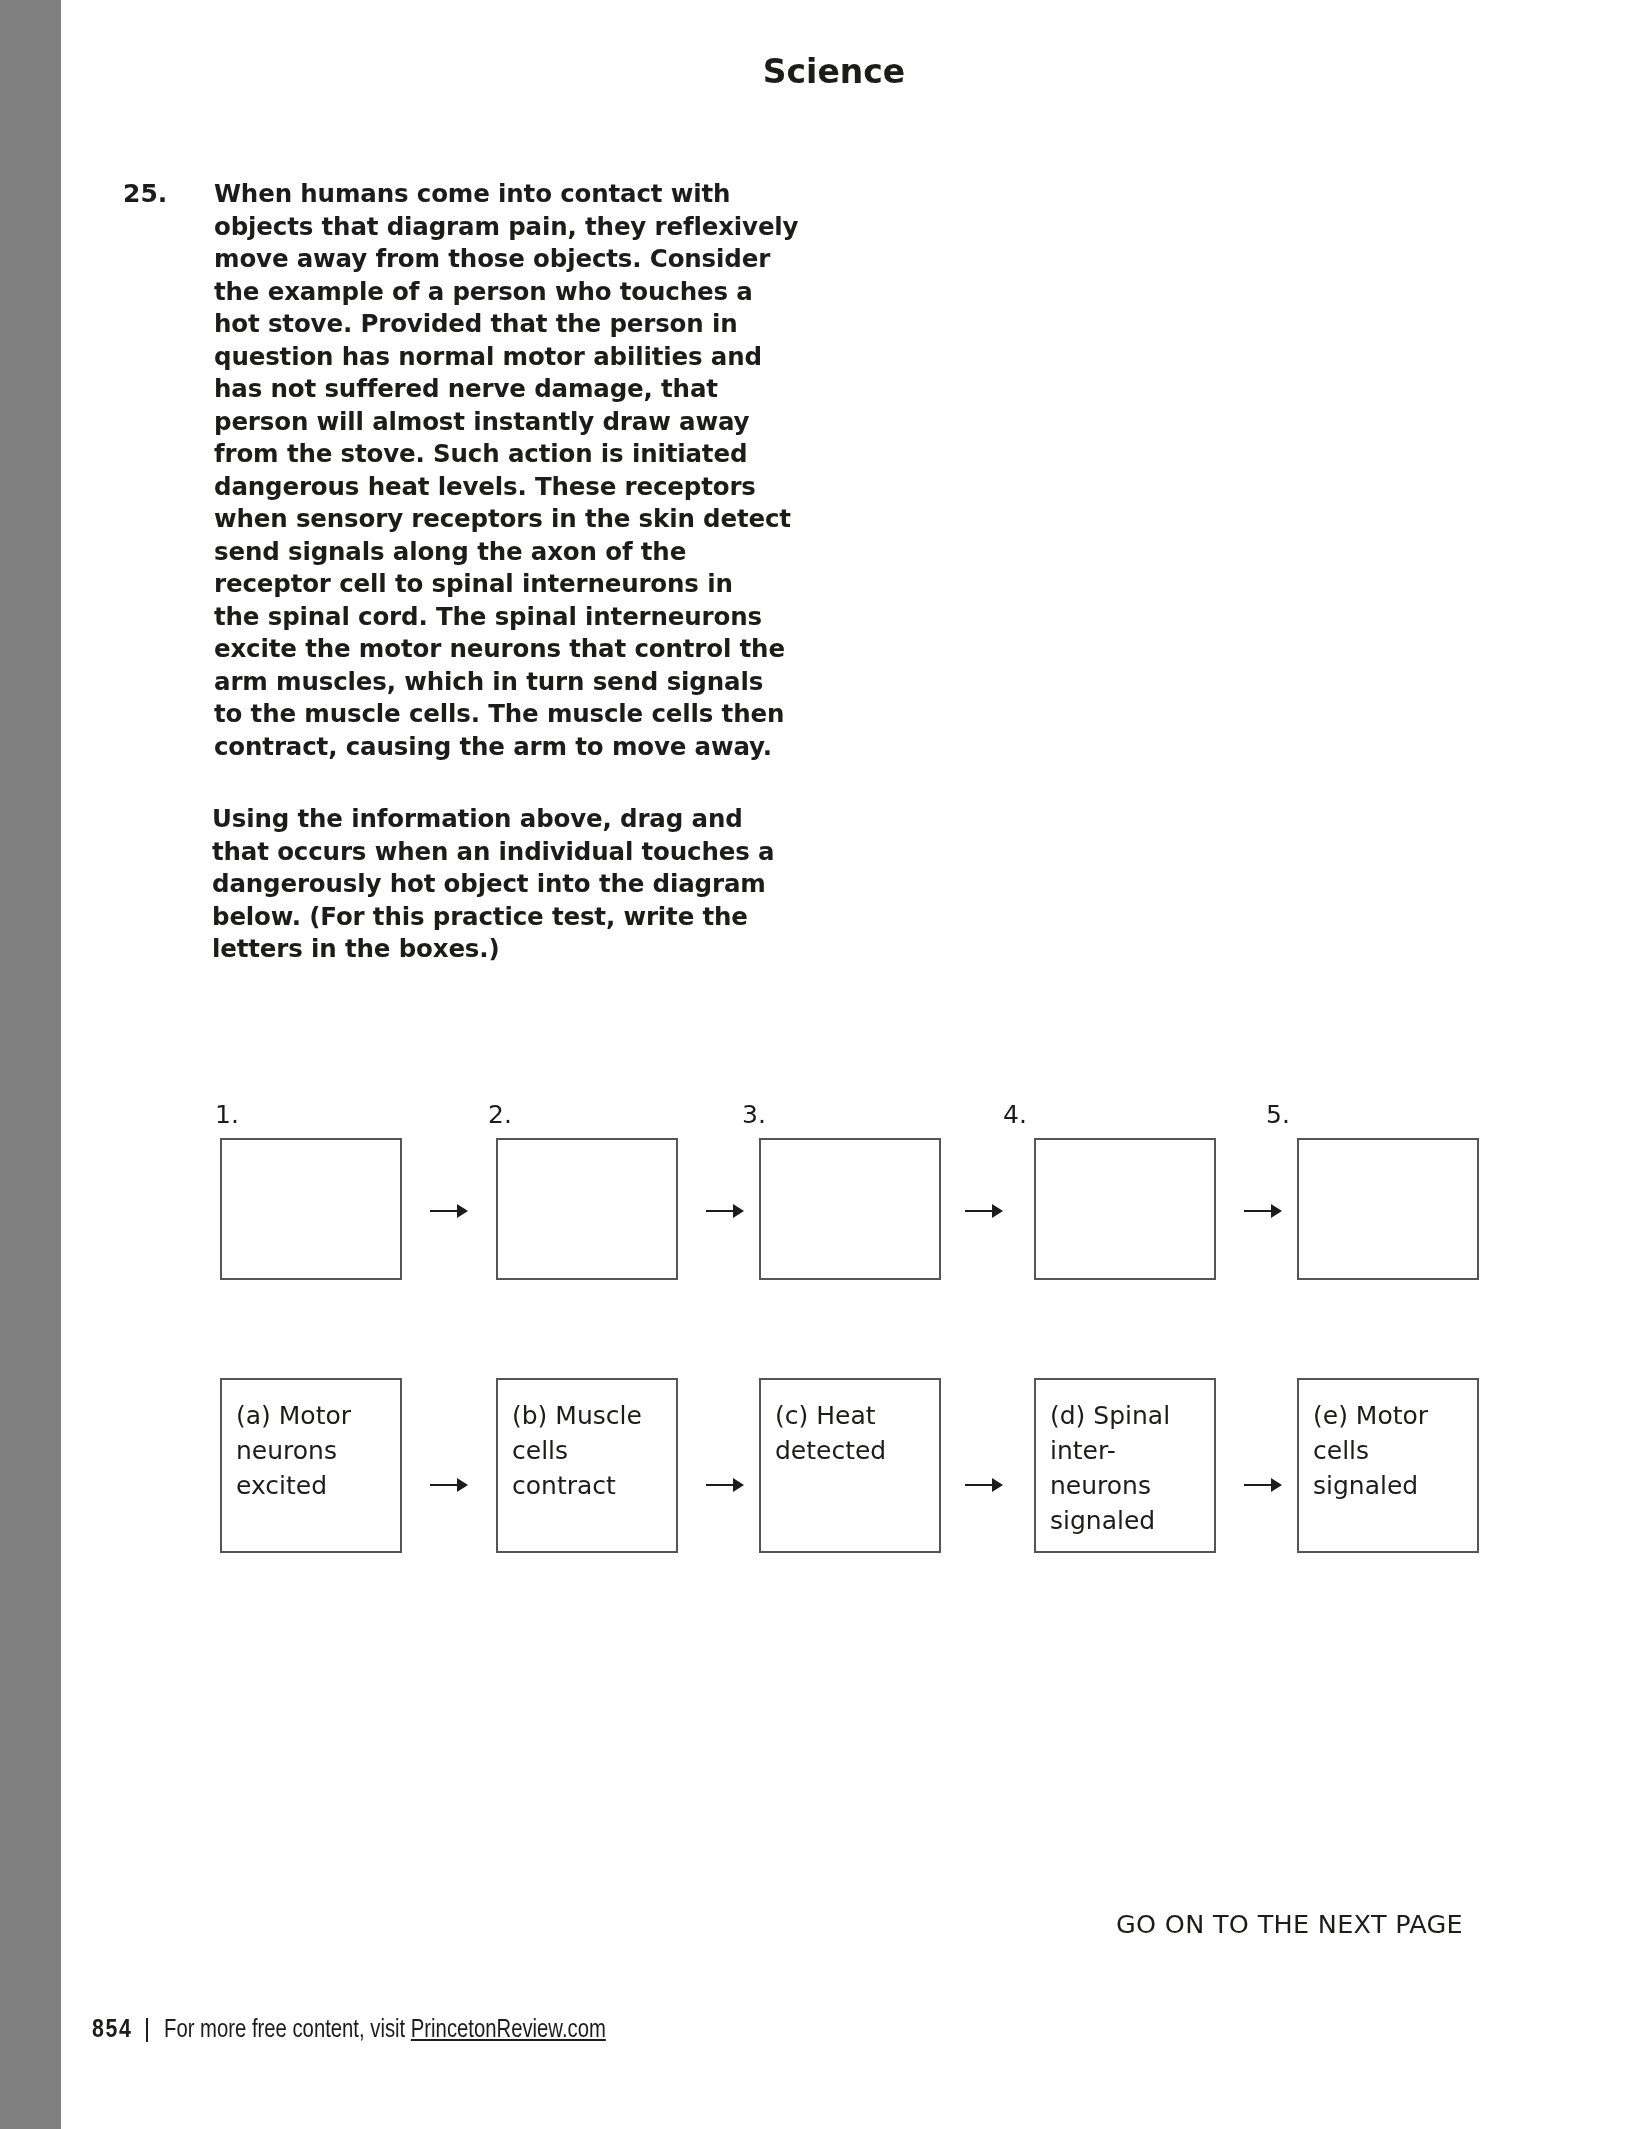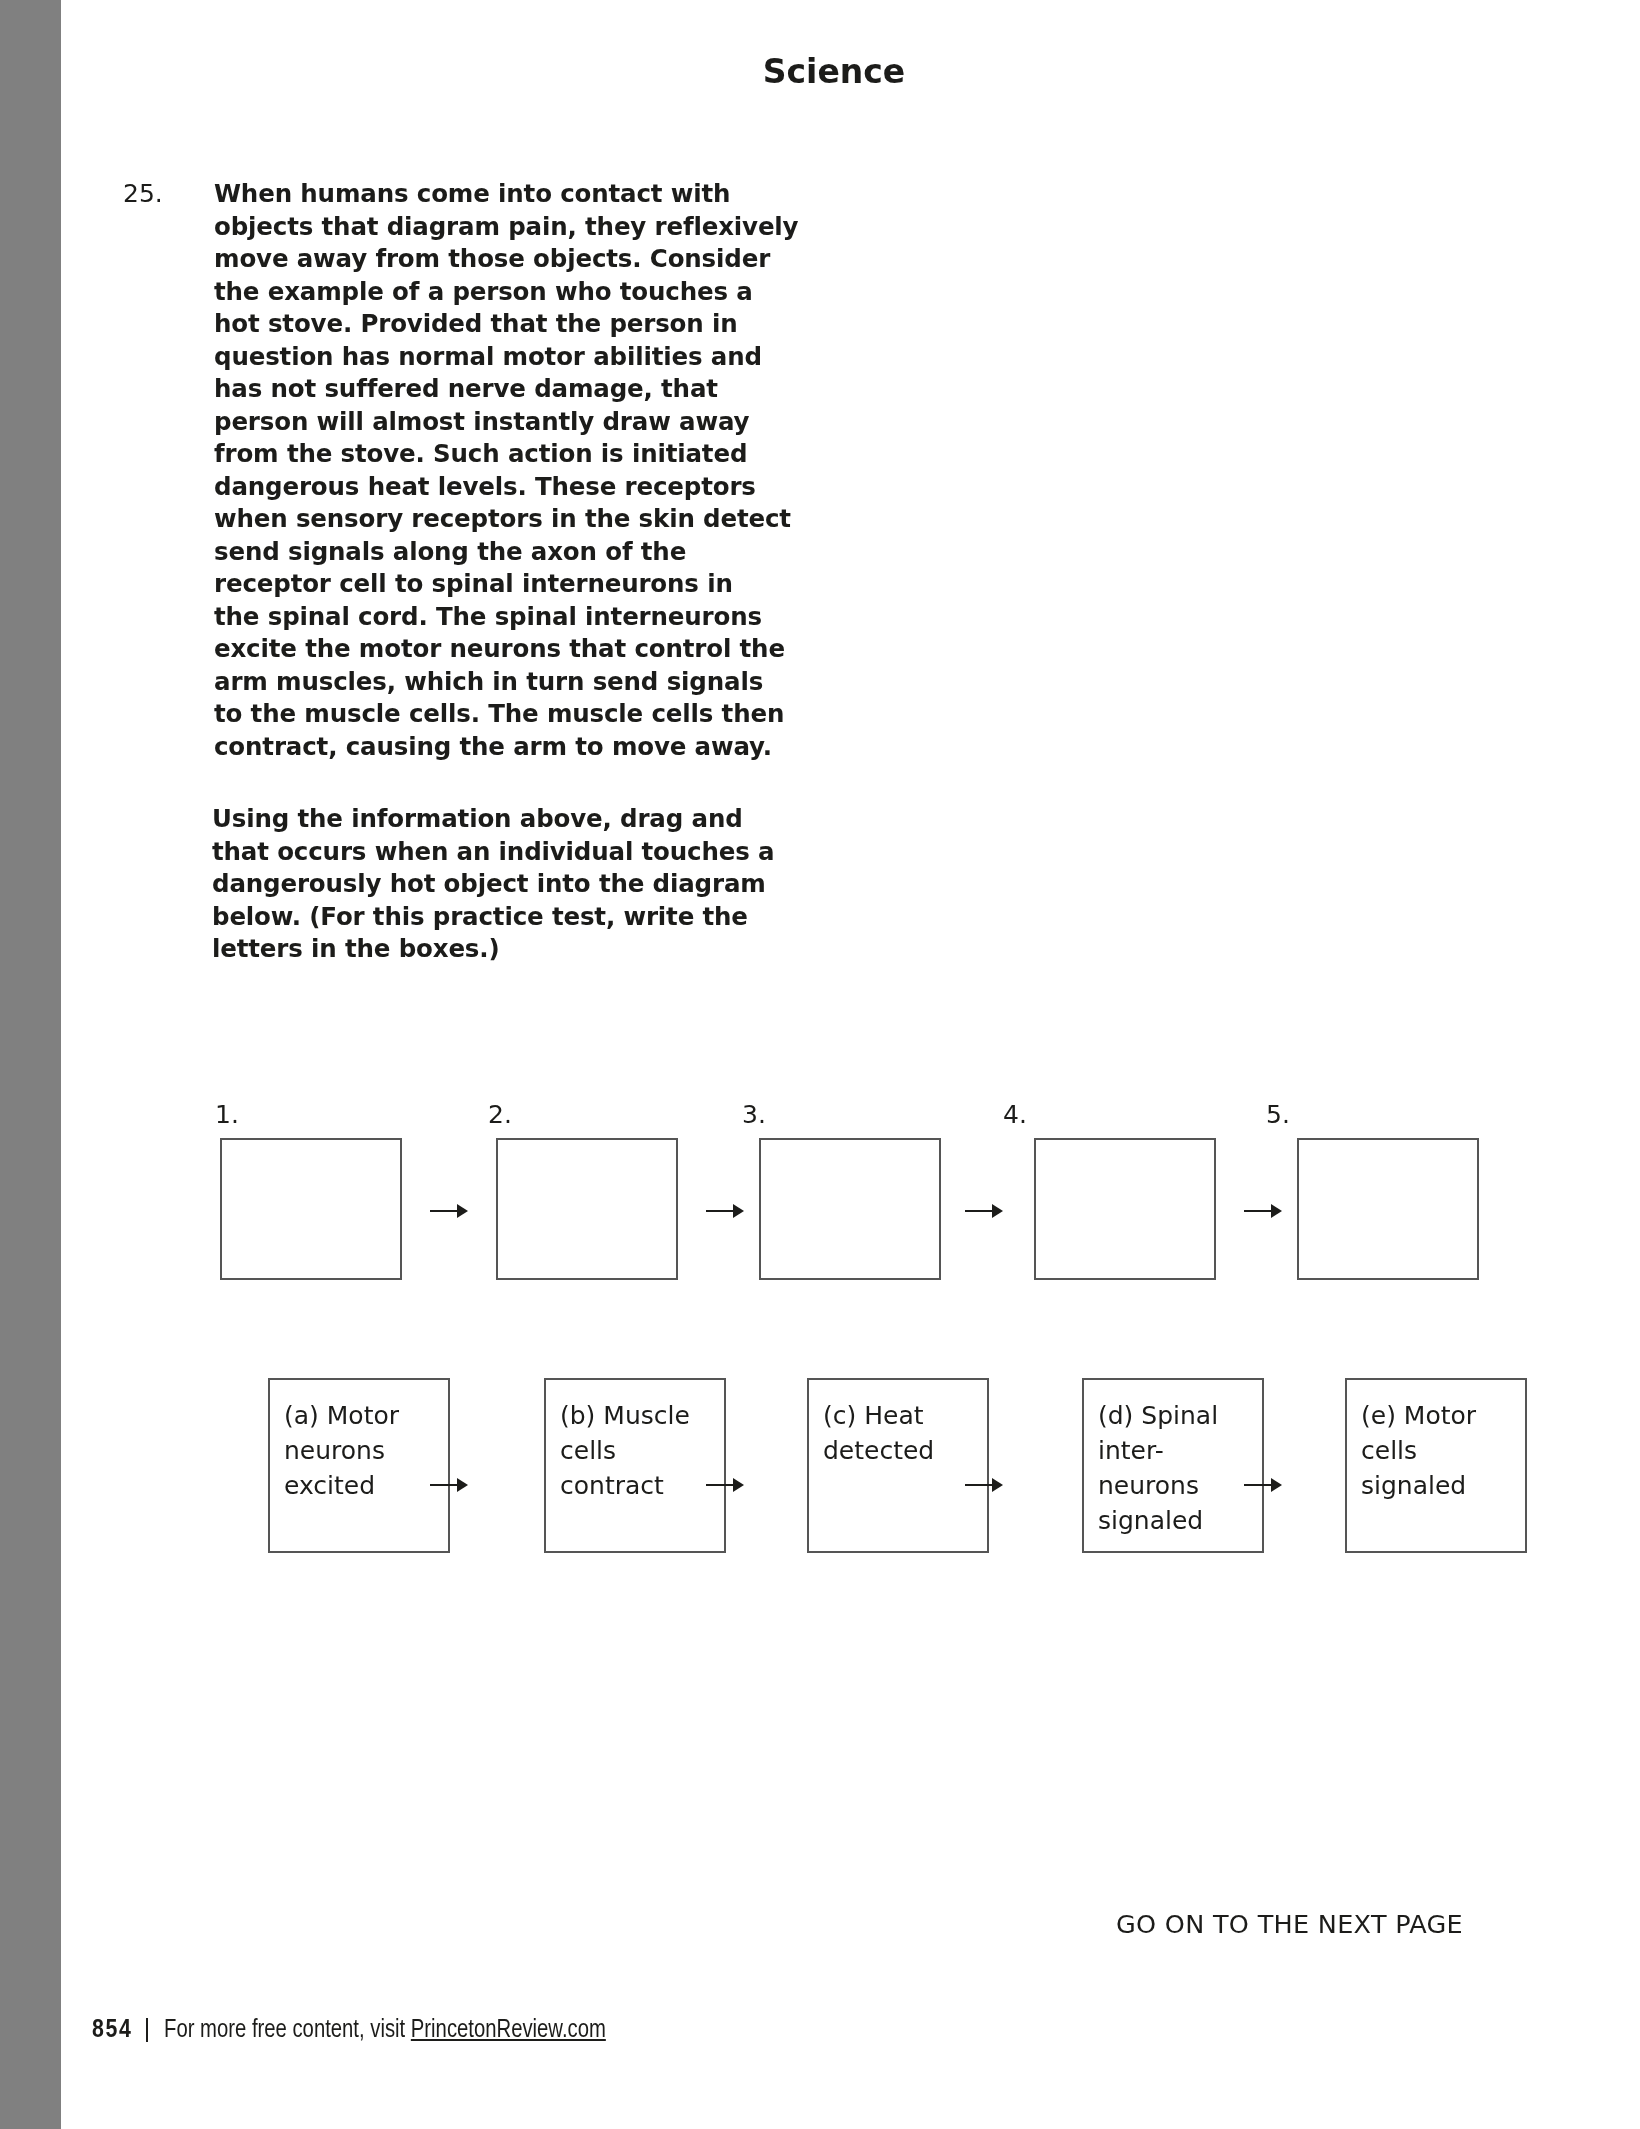--- a/index.html
+++ b/index.html
@@ -7,32 +7,32 @@
     width: 1640px; height: 2129px; position: relative; overflow: hidden;
     background: #ffffff; color: #1c1c1a;
     font-family: "DejaVu Sans", sans-serif;
   }
   .side-bar { position: absolute; left: 0; top: 0; width: 61px; height: 2129px; background: #808080; }
   .title {
     position: absolute; top: 52px; left: 0; width: 1640px; text-align: center;
     padding-left: 14px; font-weight: bold; font-size: 33px; line-height: 40px;
   }
   .title span { position: relative; left: 0; display: inline-block; }
-  .qnum { position: absolute; left: 123px; top: 178px; font-size: 25px; line-height: 32.5px; }
+  .qnum { position: absolute; left: 123px; top: 178px; font-size: 25px; line-height: 32.5px; font-weight: bold; }
   .para { position: absolute; left: 214px; font-size: 24.5px; line-height: 32.5px; white-space: nowrap; letter-spacing: -0.15px; }
   .para .ln { display: block; height: 32.5px; font-weight: bold; }
   .p1 { top: 178px; }
   .p2 { top: 803px; left: 212px; }
   .label { position: absolute; font-size: 25px; line-height: 30px; top: 1100px; }
   .box {
     position: absolute; box-sizing: border-box; border: 2px solid #555555; background: #fff;
     width: 182px;
   }
   .box.top { top: 1138px; height: 142px; }
-  .box.bottom { top: 1378px; height: 175px; padding: 18px 0 0 14px; margin-left: 48px; }
+  .box.bottom { top: 1378px; height: 175px; padding: 18px 0 0 14px; }
   .box.bottom .bl { display: block; font-size: 25px; line-height: 35px; white-space: nowrap; }
   .arrow { position: absolute; width: 38px; height: 14px; }
   .next {
     position: absolute; left: 1116px; top: 1908px; font-weight: normal; font-size: 25.5px;
     line-height: 32px; letter-spacing: 0.3px; white-space: nowrap;
   }
   .footer { position: absolute; left: 92px; top: 2012px; height: 32px; white-space: nowrap; font-family: "Liberation Sans", sans-serif; }
   .pgnum { position: absolute; left: 0; top: 0; font-weight: bold; font-size: 26px; line-height: 32px; letter-spacing: 2px; transform: scaleX(0.82); transform-origin: left; }
   .divider { position: absolute; left: 54px; top: 6px; width: 2px; height: 24px; background: #1c1c1a; }
   .foot-text { position: absolute; left: 72px; top: 0; font-size: 26px; line-height: 32px; transform: scaleX(0.78); transform-origin: left; }

